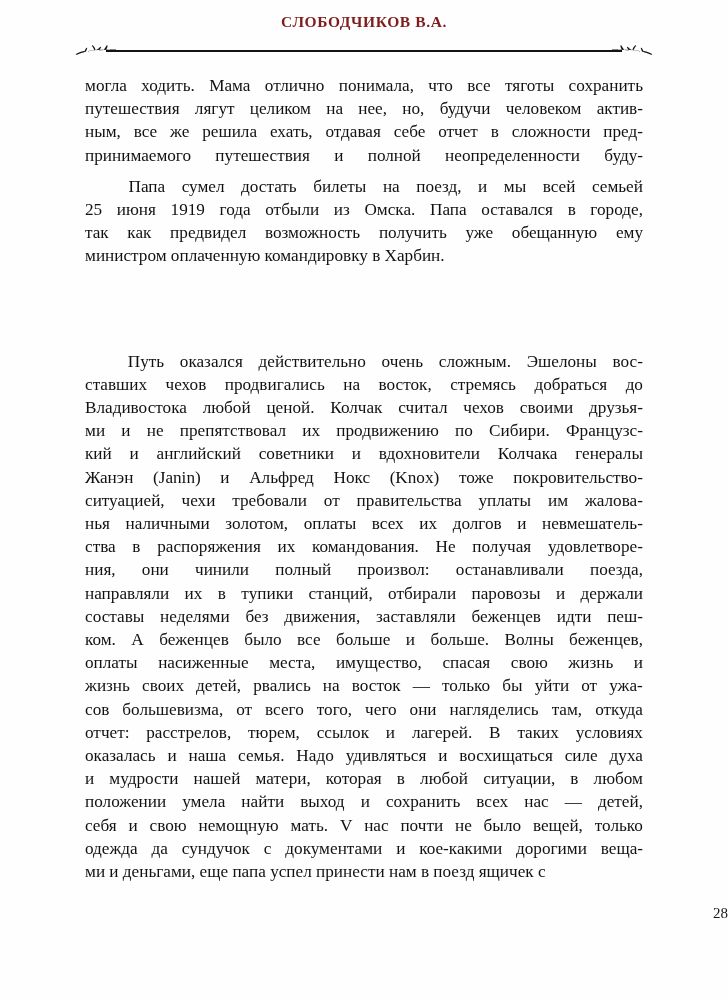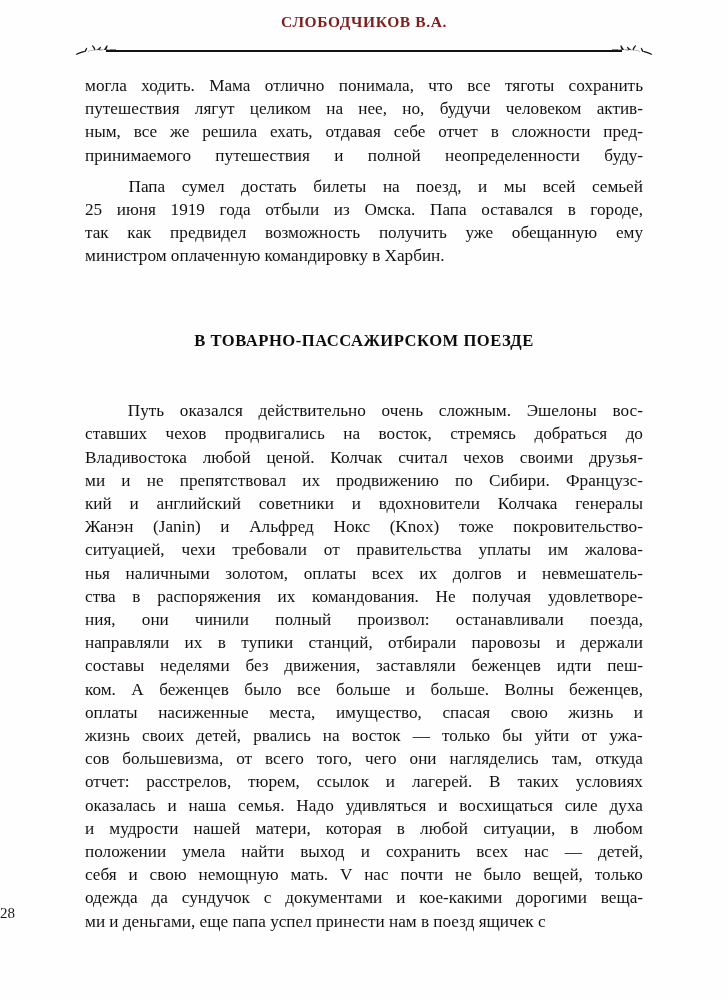--- a/index.html
+++ b/index.html
@@ -108,21 +108,21 @@
     color: #0f0d0c;
     white-space: nowrap;
   }
 
   
   .folio {
     position: absolute;
     left: 0;
     right: 0;
     top: 905px;
-    text-align: left;
+    text-align: right;
     font-size: 15px;
     color: #1a1716;
   }
 </style>
 </head>
 <body>
 
 <div class="page">
 
   <div class="runhead">
@@ -234,21 +234,20 @@
           <span>возможность</span>
           <span>получить</span>
           <span>уже</span>
           <span>обещанную</span>
           <span>ему</span>
         </span>
         <span class="ln">министром оплаченную командировку в Харбин.</span>
       </p>
 
     <div class="gap-before-head"></div>
-    <h2 class="section-head">В ТОВАРНО-ПАССАЖИРСКОМ ПОЕЗДЕ</h2>
     <div class="gap-after-head"></div>
 
     <p class="para" id="para-3">
         <span class="ln j">
           <span class="indent"></span>
           <span>Путь</span>
           <span>оказался</span>
           <span>действительно</span>
           <span>очень</span>
           <span>сложным.</span>

